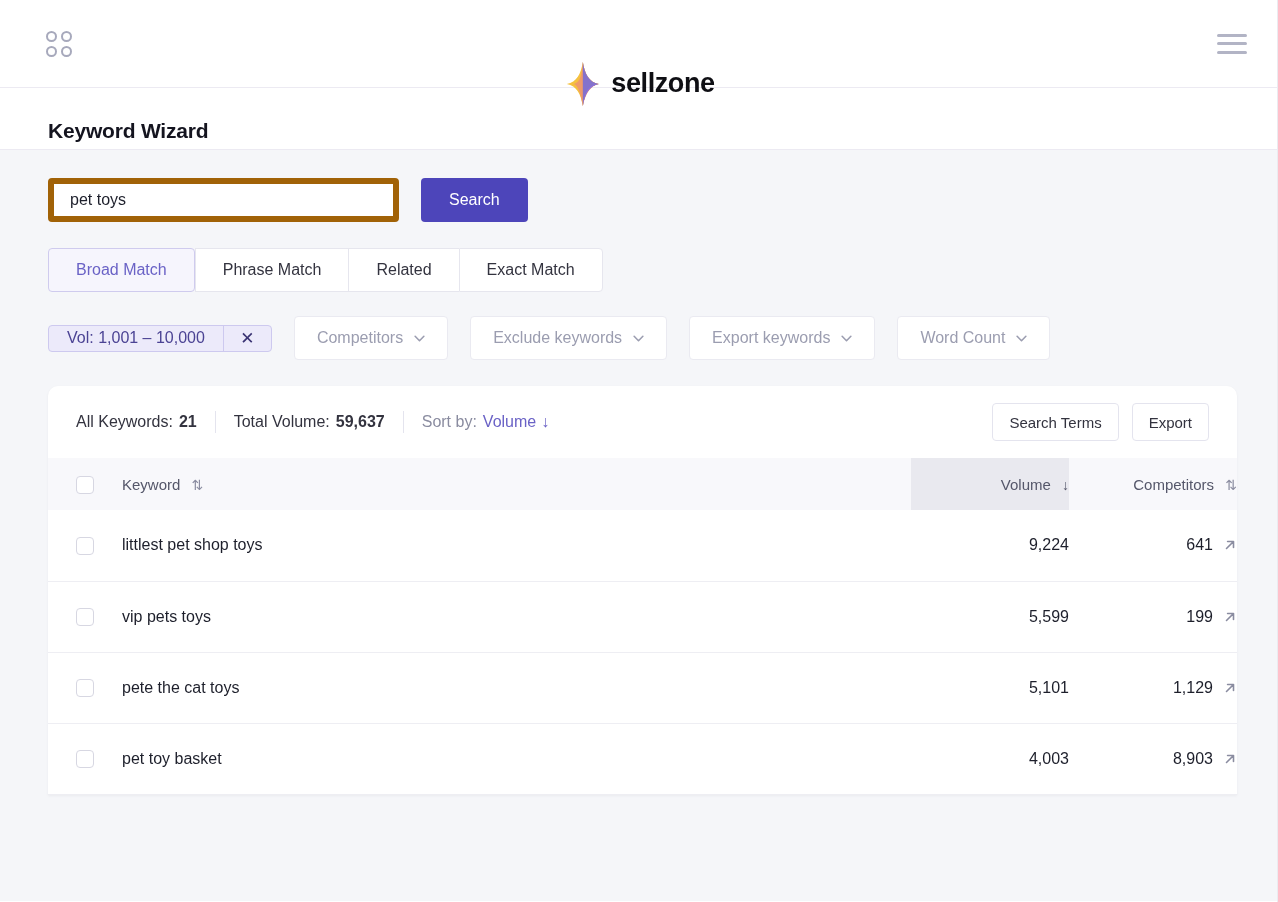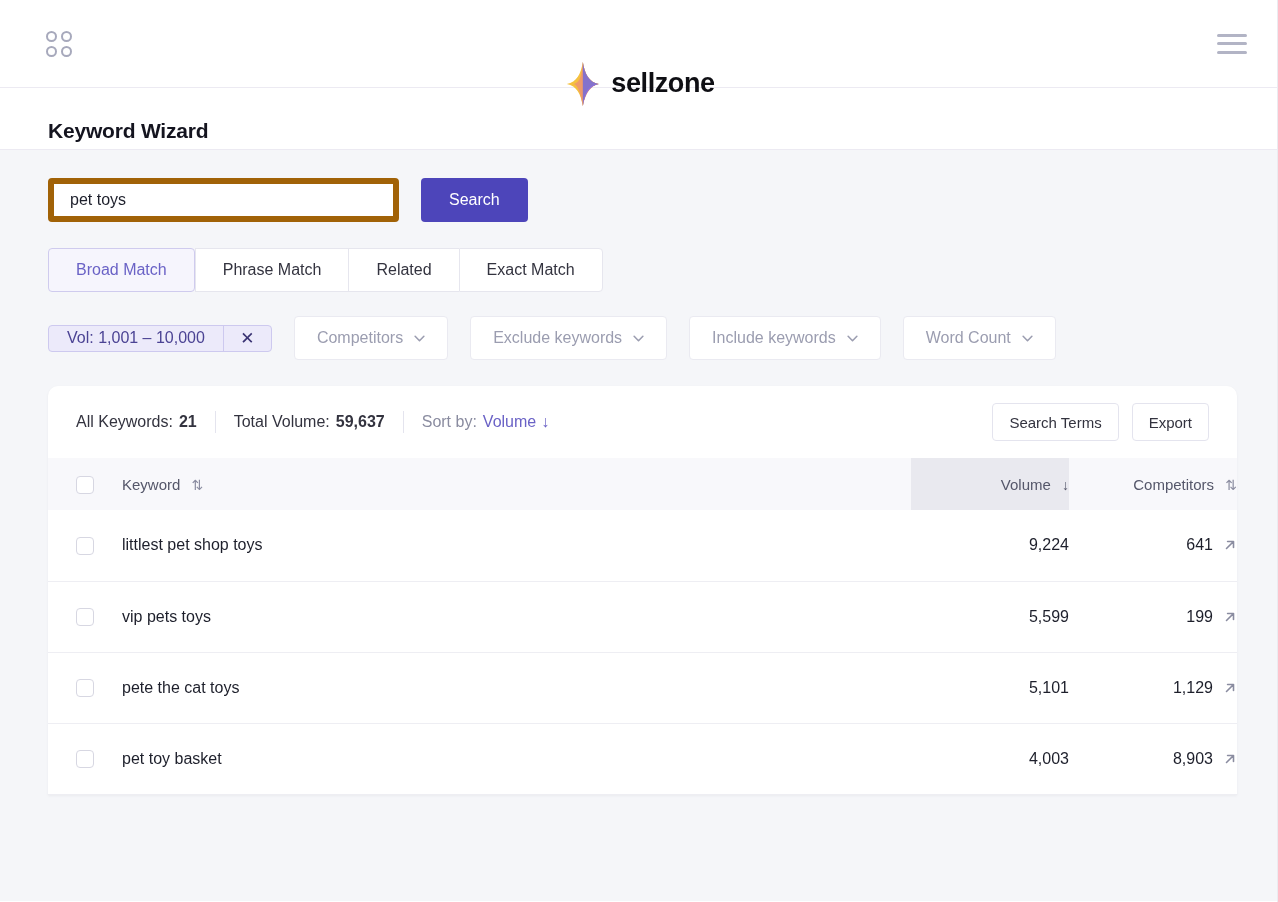--- a/index.html
+++ b/index.html
@@ -389,21 +389,21 @@
       </div>
 
       <div class="chip">
         <span>Exclude keywords</span>
         <svg class="caret" viewBox="0 0 12 8">
           <path d="M1 1.5 L6 6.5 L11 1.5" stroke="#9b9db0" stroke-width="1.8" fill="none" stroke-linecap="round" stroke-linejoin="round"></path>
         </svg>
       </div>
 
       <div class="chip">
-        <span>Include keywords</span>
+        <span>Export keywords</span>
         <svg class="caret" viewBox="0 0 12 8">
           <path d="M1 1.5 L6 6.5 L11 1.5" stroke="#9b9db0" stroke-width="1.8" fill="none" stroke-linecap="round" stroke-linejoin="round"></path>
         </svg>
       </div>
 
       <div class="chip">
         <span>Word Count</span>
         <svg class="caret" viewBox="0 0 12 8">
           <path d="M1 1.5 L6 6.5 L11 1.5" stroke="#9b9db0" stroke-width="1.8" fill="none" stroke-linecap="round" stroke-linejoin="round"></path>
         </svg>

